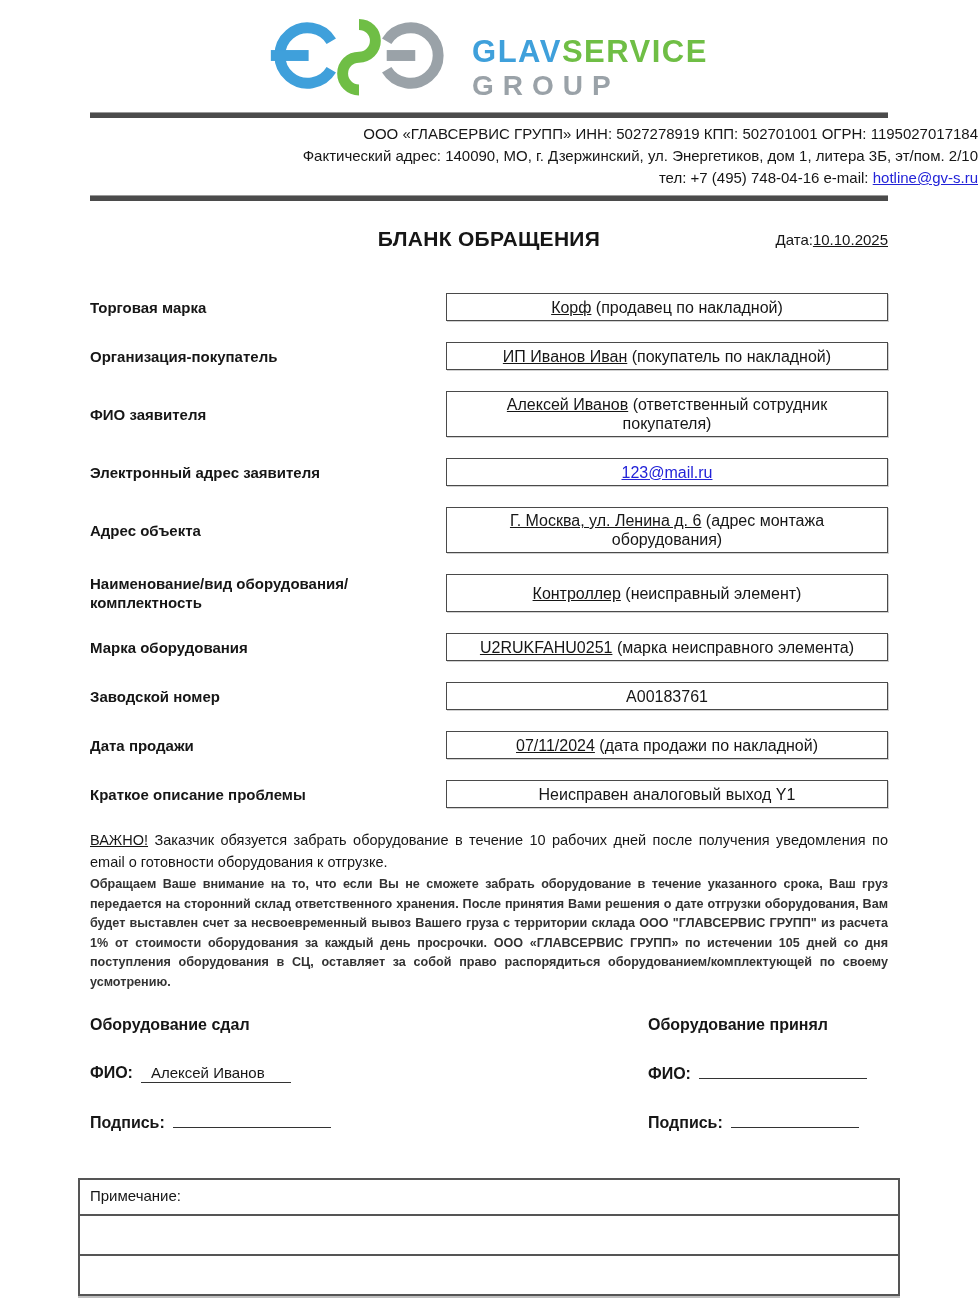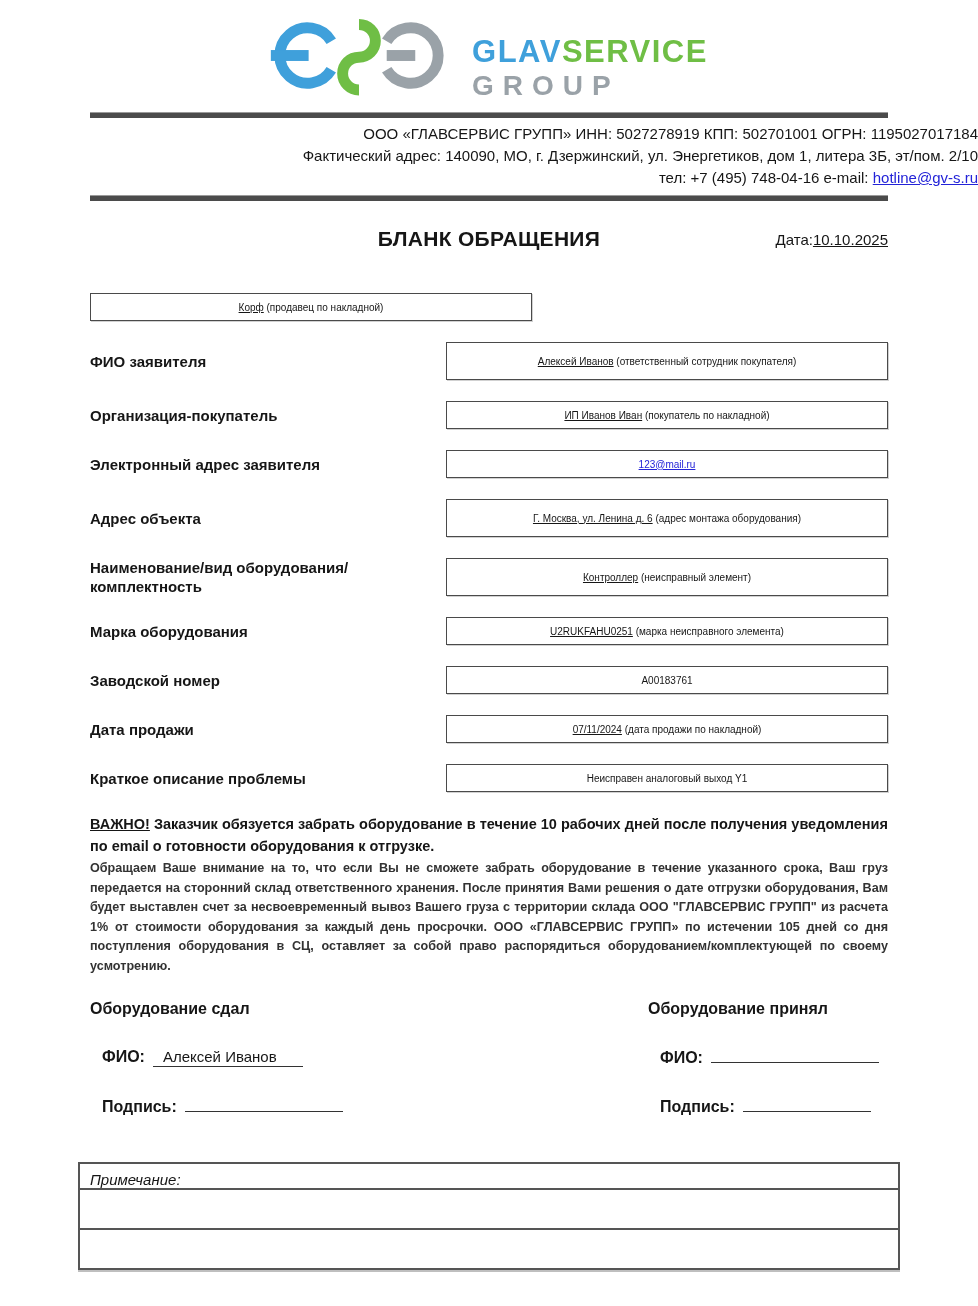--- a/index.html
+++ b/index.html
@@ -25,43 +25,43 @@
   .title { text-align:center; font-weight:bold; font-size:21px; letter-spacing:.3px; }
   .date { position:absolute; right:0; top:4px; font-size:15px; }
   .date .uv { text-decoration:underline; }
   
   .fields { margin-top:38px; }
   .frow { display:flex; align-items:center; justify-content:space-between; margin:0 90px 21px; }
   .flabel { font-weight:bold; font-size:15px; width:345px; line-height:19px; }
   .fbox {
     width:442px; min-height:28px; border:1.6px solid #4a4a4a; background:#fff;
     display:flex; align-items:center; justify-content:center;
-    text-align:center; font-size:10px; line-height:19px; padding:3px 8px;
+    text-align:center; font-size:16px; line-height:19px; padding:3px 8px;
     box-shadow:1px 1px 0 rgba(0,0,0,.18);
   }
   .fbox .uv { text-decoration:underline; }
   .fbox.tall { min-height:38px; }
   .fbox.wrapnarrow .val { display:inline-block; max-width:370px; }
   
-  .important { margin:14px 90px 0; font-size:14.5px; line-height:22px; font-weight:bold; text-align:justify; }
+  .important { margin:14px 90px 0; font-size:14.5px; line-height:22px; font-weight:normal; text-align:justify; }
   .important .lead { text-decoration:underline; }
   .fine { margin:2px 90px 0; font-size:12.6px; line-height:19.5px; font-weight:bold; color:#333; text-align:justify; }
   
   .sig-section { display:flex; justify-content:space-between; margin:24px 90px 0; }
   .sig-col.right { width:240px; }
   .sig-title { font-weight:bold; font-size:16px; }
-  .sig-row { margin-top:30px; font-size:16px;margin-left:12px; }
+  .sig-row { margin-top:30px; font-size:16px; }
   .sig-row .lbl { font-weight:bold; }
   .name-line { display:inline-block; border-bottom:1.6px solid #333; padding:0 14px 1px 10px; margin-left:8px; min-width:150px; font-size:15px; }
   .blank-line { display:inline-block; border-bottom:1.6px solid #333; height:15px; margin-left:8px; vertical-align:baseline; }
   .w168 { width:168px; } .w158 { width:158px; } .w128 { width:128px; }
   
   .note-table { margin:46px 78px 0; border:2px solid #555; box-shadow:0 2px 0 rgba(0,0,0,.25); }
   .note-row { height:40px; border-top:2px solid #555; }
-  .note-row.first { height:24px; border-top:none; font-size:15px; padding:7px 10px;font-style:italic; }
+  .note-row.first { height:34px; border-top:none; font-size:15px; padding:7px 10px; }
 </style>
 </head>
 <body>
 
 <div>
 
   <div class="logo-row">
     <svg viewBox="0 0 212 106" width="178" height="89">
       <path d="M 73 36 A 33 33 0 1 0 73 70" fill="none" stroke="#3fa0db" stroke-width="13"></path>
       <rect x="1" y="46.5" width="45" height="13" fill="#3fa0db"></rect>
@@ -84,36 +84,37 @@
   <div class="bar"></div>
 
   <div class="title-row">
     <div class="title">БЛАНК ОБРАЩЕНИЯ</div>
     <div class="date"><span>Дата:</span><span class="uv">10.10.2025</span></div>
   </div>
 
   <div class="fields">
 
     <div class="frow">
+      <div class="flabel">Торговая марка</div>
       <div class="fbox">
           <span class="val"><span class="uv">Корф</span><span> (продавец по накладной)</span></span>
+        </div>
+    </div>
+
+    <div class="frow">
+      <div class="flabel">Организация-покупатель</div>
+      <div class="fbox">
+          <span class="val"><span class="uv">ИП Иванов Иван</span><span> (покупатель по накладной)</span></span>
         </div>
     </div>
 
     <div class="frow">
       <div class="flabel">ФИО заявителя</div>
       <div class="fbox tall wrapnarrow">
           <span class="val"><span class="uv">Алексей Иванов</span><span> (ответственный сотрудник покупателя)</span></span>
-        </div>
-    </div>
-
-    <div class="frow">
-      <div class="flabel">Организация-покупатель</div>
-      <div class="fbox">
-          <span class="val"><span class="uv">ИП Иванов Иван</span><span> (покупатель по накладной)</span></span>
         </div>
     </div>
 
 
     <div class="frow">
       <div class="flabel">Электронный адрес заявителя</div>
       <div class="fbox">
           <span class="val"><span class="uv link">123@mail.ru</span><span></span></span>
         </div>
     </div>

